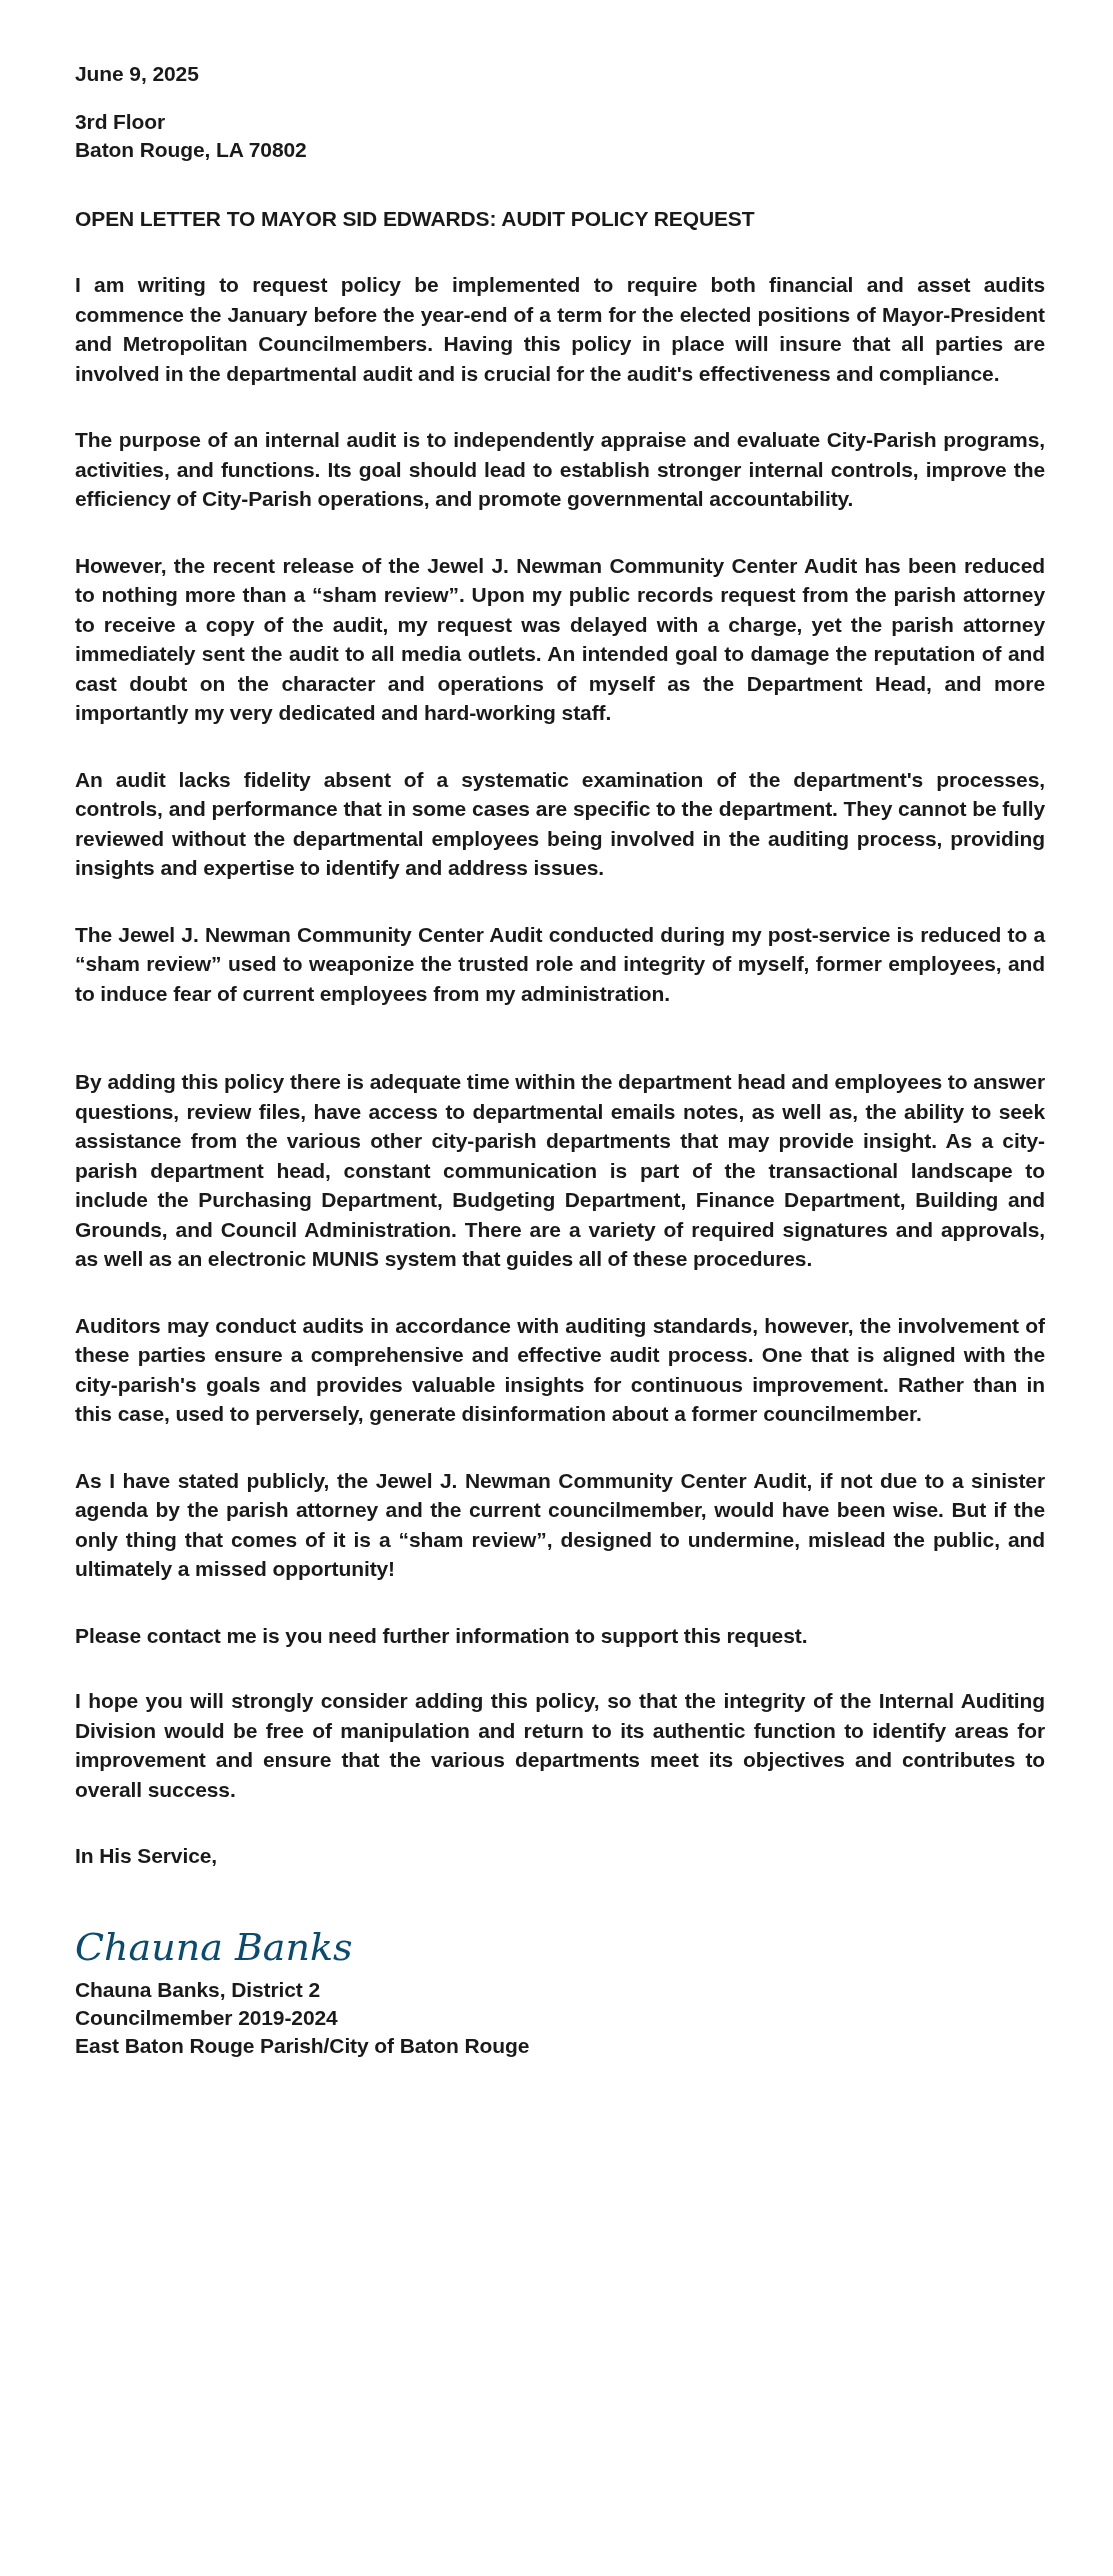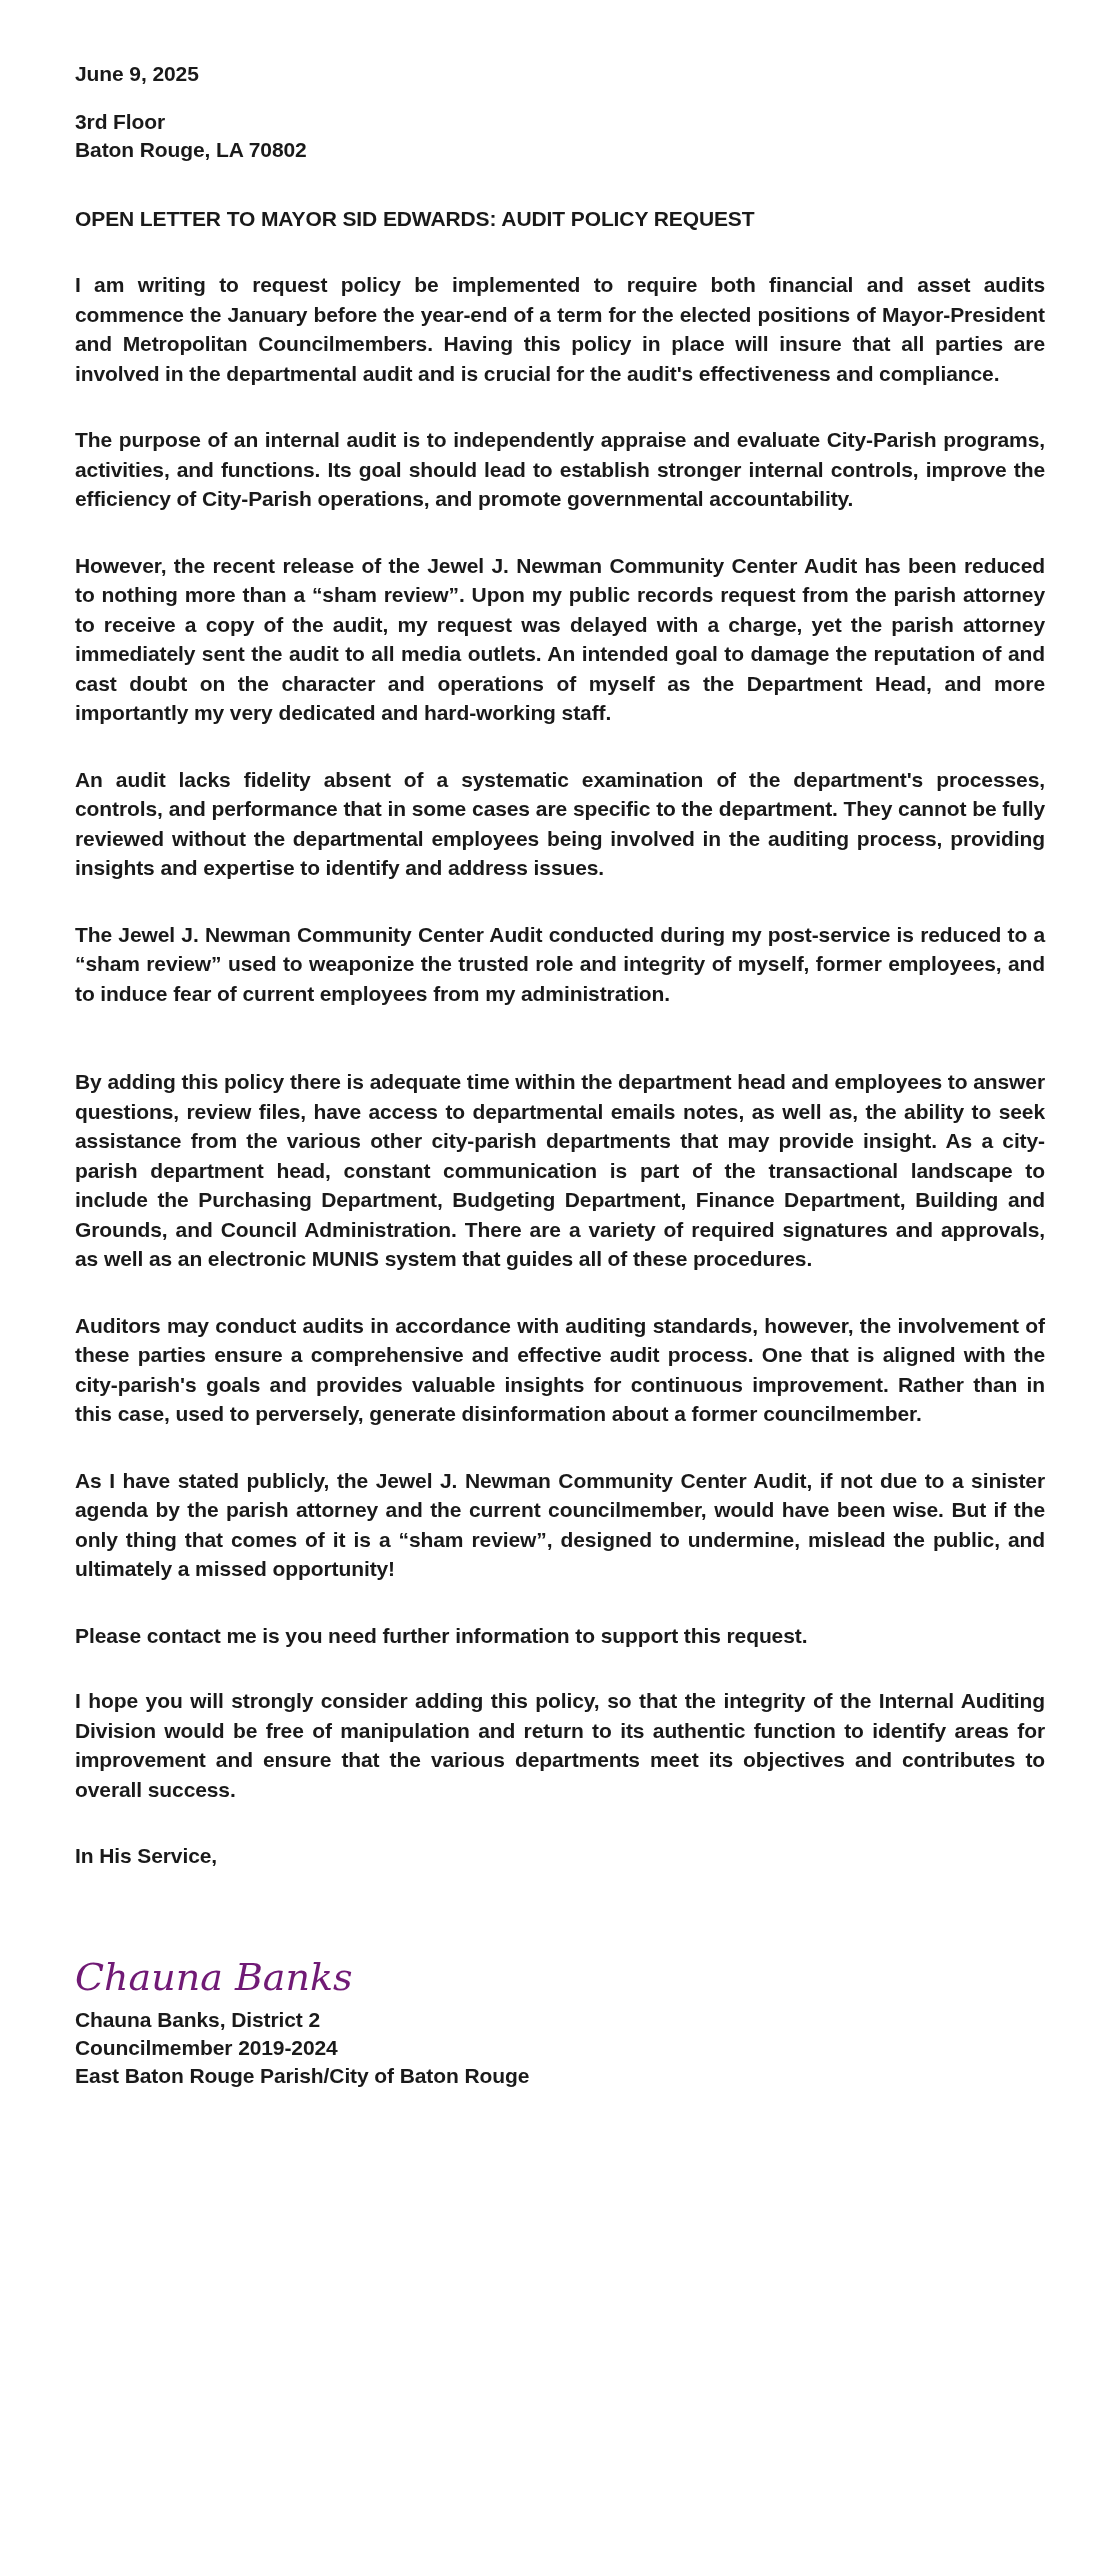--- a/index.html
+++ b/index.html
@@ -11,24 +11,24 @@
     letter-spacing: -0.1px;
   }
   .line { display: block; white-space: nowrap; }
   .date { margin-bottom: 19px; }
   .addr .line { line-height: 28px; }
   .addr { margin-bottom: 40px; }
   .subject { margin-bottom: 37px; }
   .para { text-align: justify; text-align-last: left; margin: 0 0 37px 0; }
   .para.tight { margin-bottom: 36px; }
   .para.extra { margin-bottom: 59px; }
-  .closing { margin-bottom: 84px; }
+  .closing { margin-bottom: 54px; }
   .signature {
     font-family: "DejaVu Serif", "Liberation Serif", serif; font-style: italic; font-weight: normal;
-    font-size: 38px; line-height: 45px; color: #701a75; margin-bottom: 6.4px; letter-spacing: 0;
+    font-size: 38px; line-height: 45px; color: #0c4a6e; margin-bottom: 6.4px; letter-spacing: 0;
   }
   .sig-block .line { line-height: 28px; }
 </style>
 </head>
 <body>
 
 <div class="page">
   <div class="line date">June 9, 2025</div>
 
   <div class="addr">

